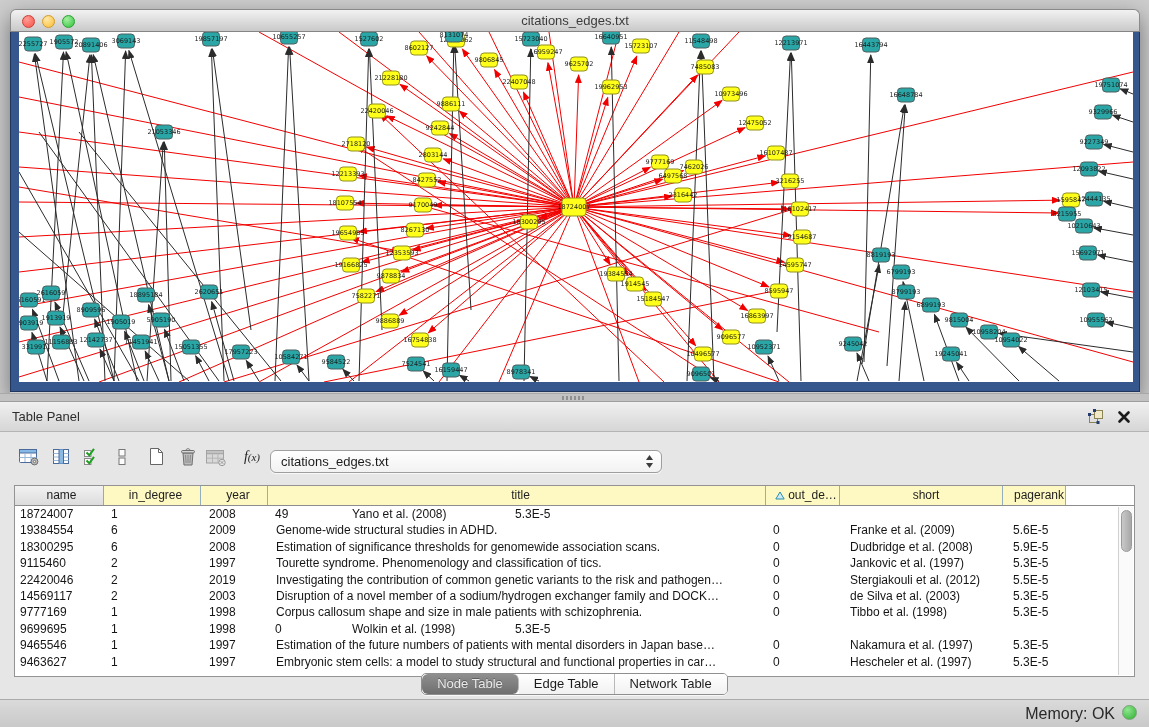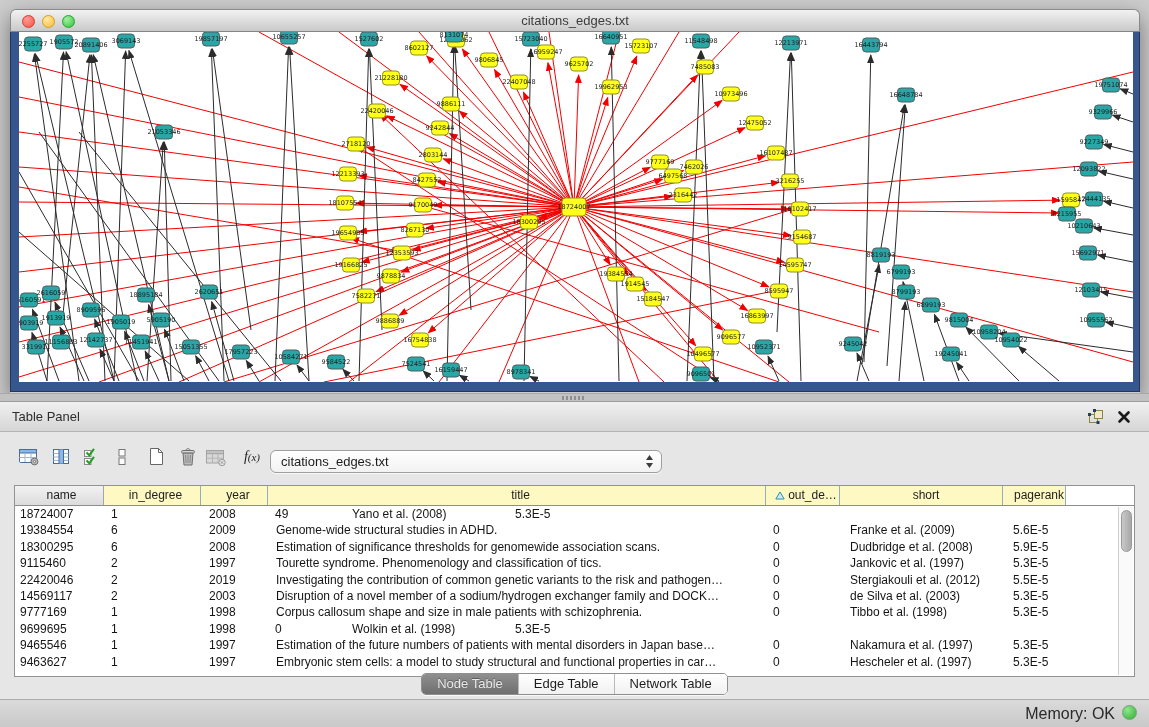--- a/index.html
+++ b/index.html
@@ -71,21 +71,21 @@
   .vthumb { position:absolute; left:2px; top:3px; width:11px; height:42px; border-radius:6px;
     background:linear-gradient(90deg,#c9c9c9,#a8a8a8); border:1px solid #9a9a9a; }
 
   
   .tabbar { position:absolute; left:0; top:271px; width:1149px; display:flex; justify-content:center; }
   .segmented { display:inline-flex; border:1px solid #8f8f8f; border-radius:5px; overflow:hidden;
     background:#fff; box-shadow:0 1px 0 rgba(255,255,255,.7); }
   .tab { font-size:13px; color:#1c1c1c; padding:2px 15px 3px 15px; background:linear-gradient(#ffffff,#f1f1f1);
     border-right:1px solid #b9b9b9; cursor:default; }
   .tab:last-child { border-right:none; }
-  .tab.active { background:linear-gradient(#8f8f8f,#6f6f6f); color:#e9e9e9; text-shadow:0 -1px 0 rgba(0,0,0,.3); }
+  .tab.active { background:linear-gradient(#8f8f8f,#6f6f6f); color:#e9e9e9; text-shadow:0 -1px 0 rgba(0,0,0,.3);border-radius:6px; }
 
   
   .statusbar { position:absolute; left:0; top:699px; width:1149px; height:28px;
     background:linear-gradient(#dadada,#c9c9c9); border-top:1px solid #ababab; }
   .memory { position:absolute; right:34px; top:7px; font-size:16px; color:#2a2a2a; line-height:14px; }
   .memdot { position:absolute; right:12px; top:5px; width:15px; height:15px; border-radius:50%;
     background:radial-gradient(circle at 35% 30%, #8fe88f, #2fae2f); border:1px solid #76a276; }
 </style>
 </head>
 <body>

